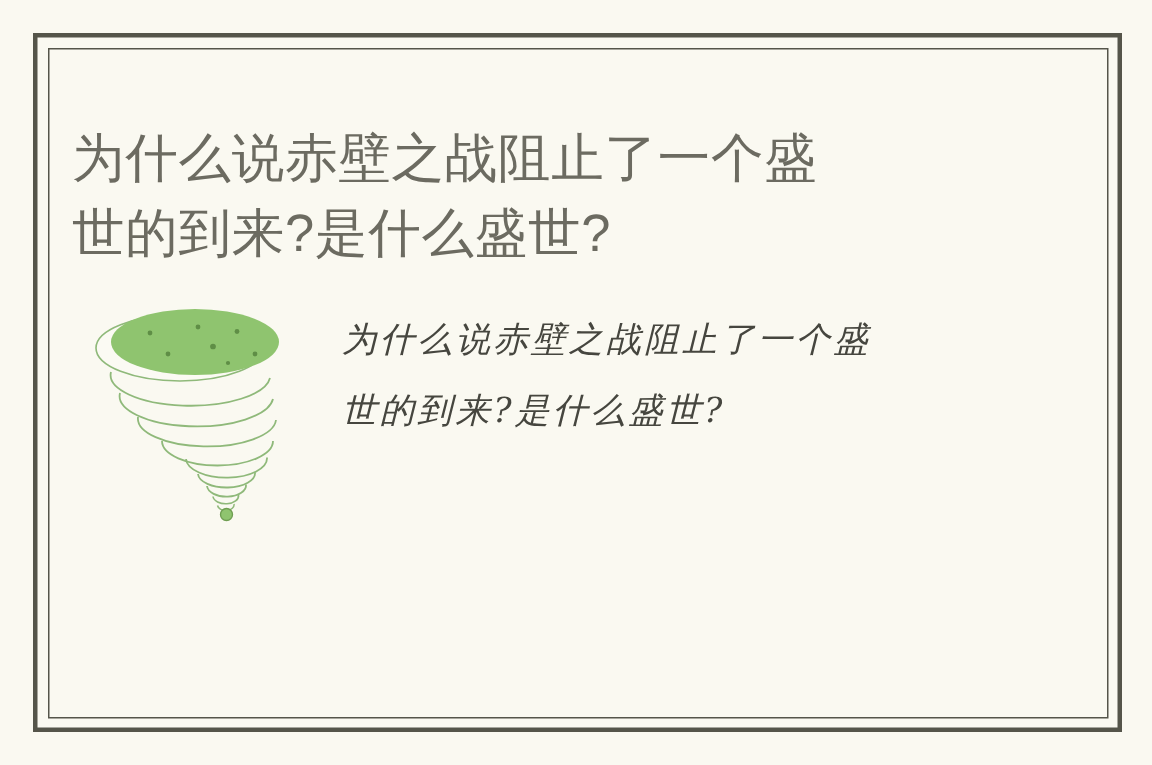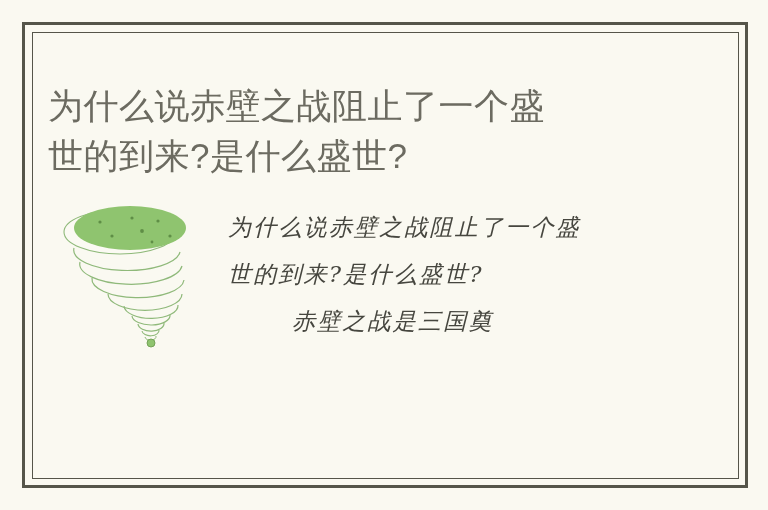--- a/index.html
+++ b/index.html
@@ -147,18 +147,17 @@
           <path d="M94,131 A8,5 0 0 0 111,130" fill="none" stroke="#8fb97a" stroke-width="1.1"></path>
           <path d="M97,137 A5,3.5 0 0 0 108,136" fill="none" stroke="#8fb97a" stroke-width="1"></path>
 
           <circle cx="103" cy="143" r="4" fill="#8fc46f" stroke="#6f9e52" stroke-width="0.9"></circle>
         </svg>
       </div>
 
       <div class="body-text">
         <span class="body-line">为什么说赤壁之战阻止了一个盛</span>
         <span class="body-line">世的到来?是什么盛世?</span>
-        <span class="body-line indent">赤壁之战是三国奠</span>
       </div>
 
     </div>
   </div>
 </div>
 
 </body></html>

